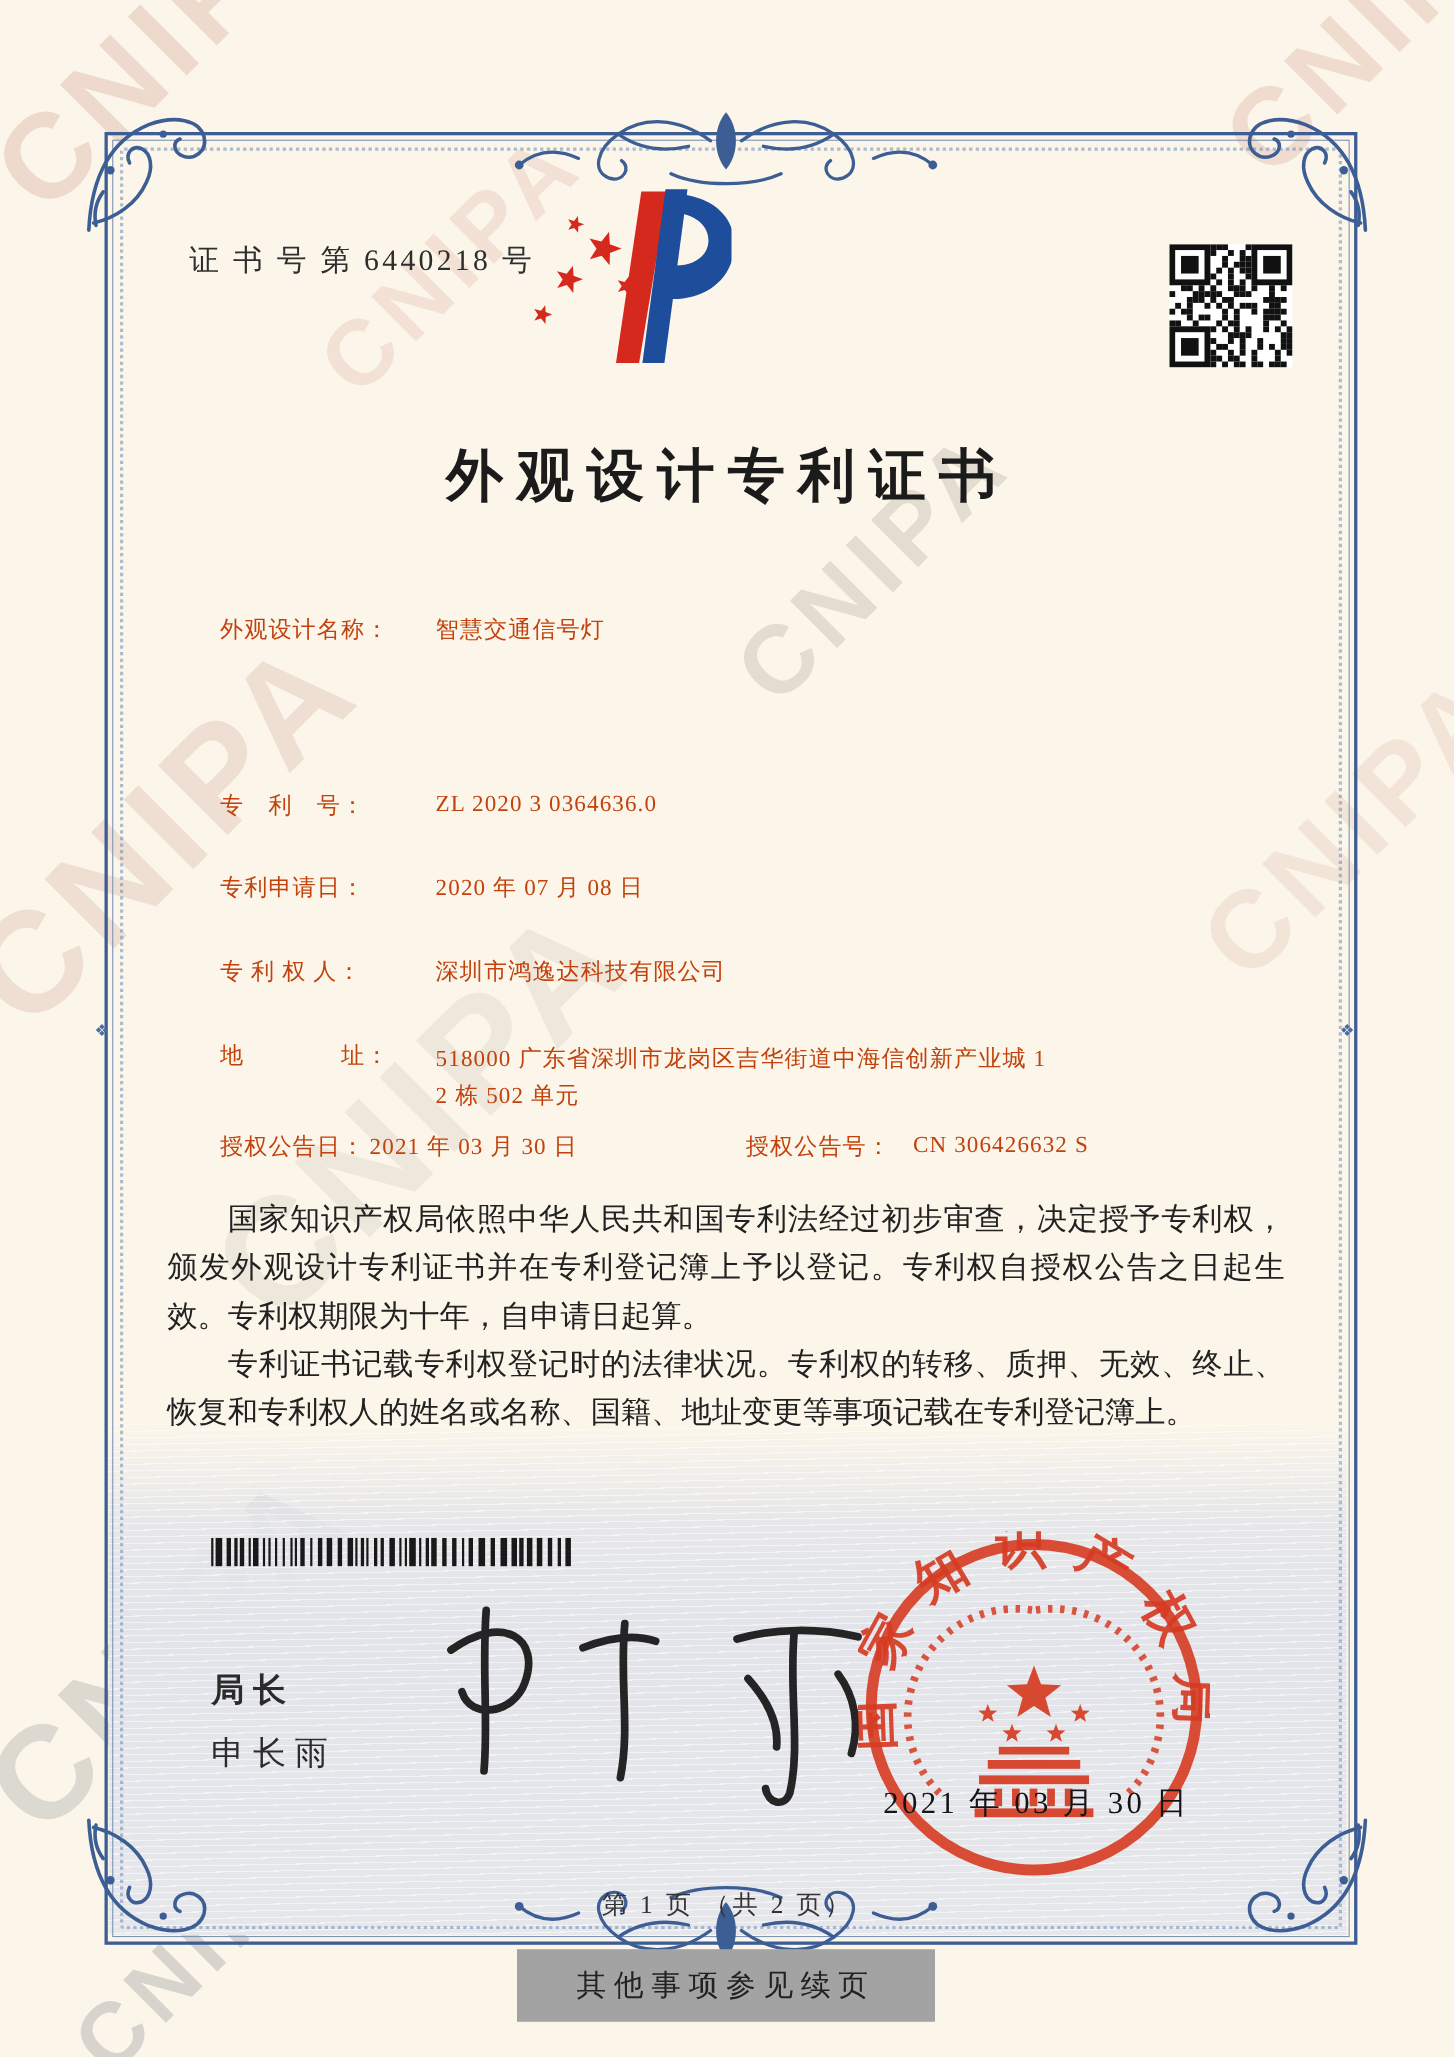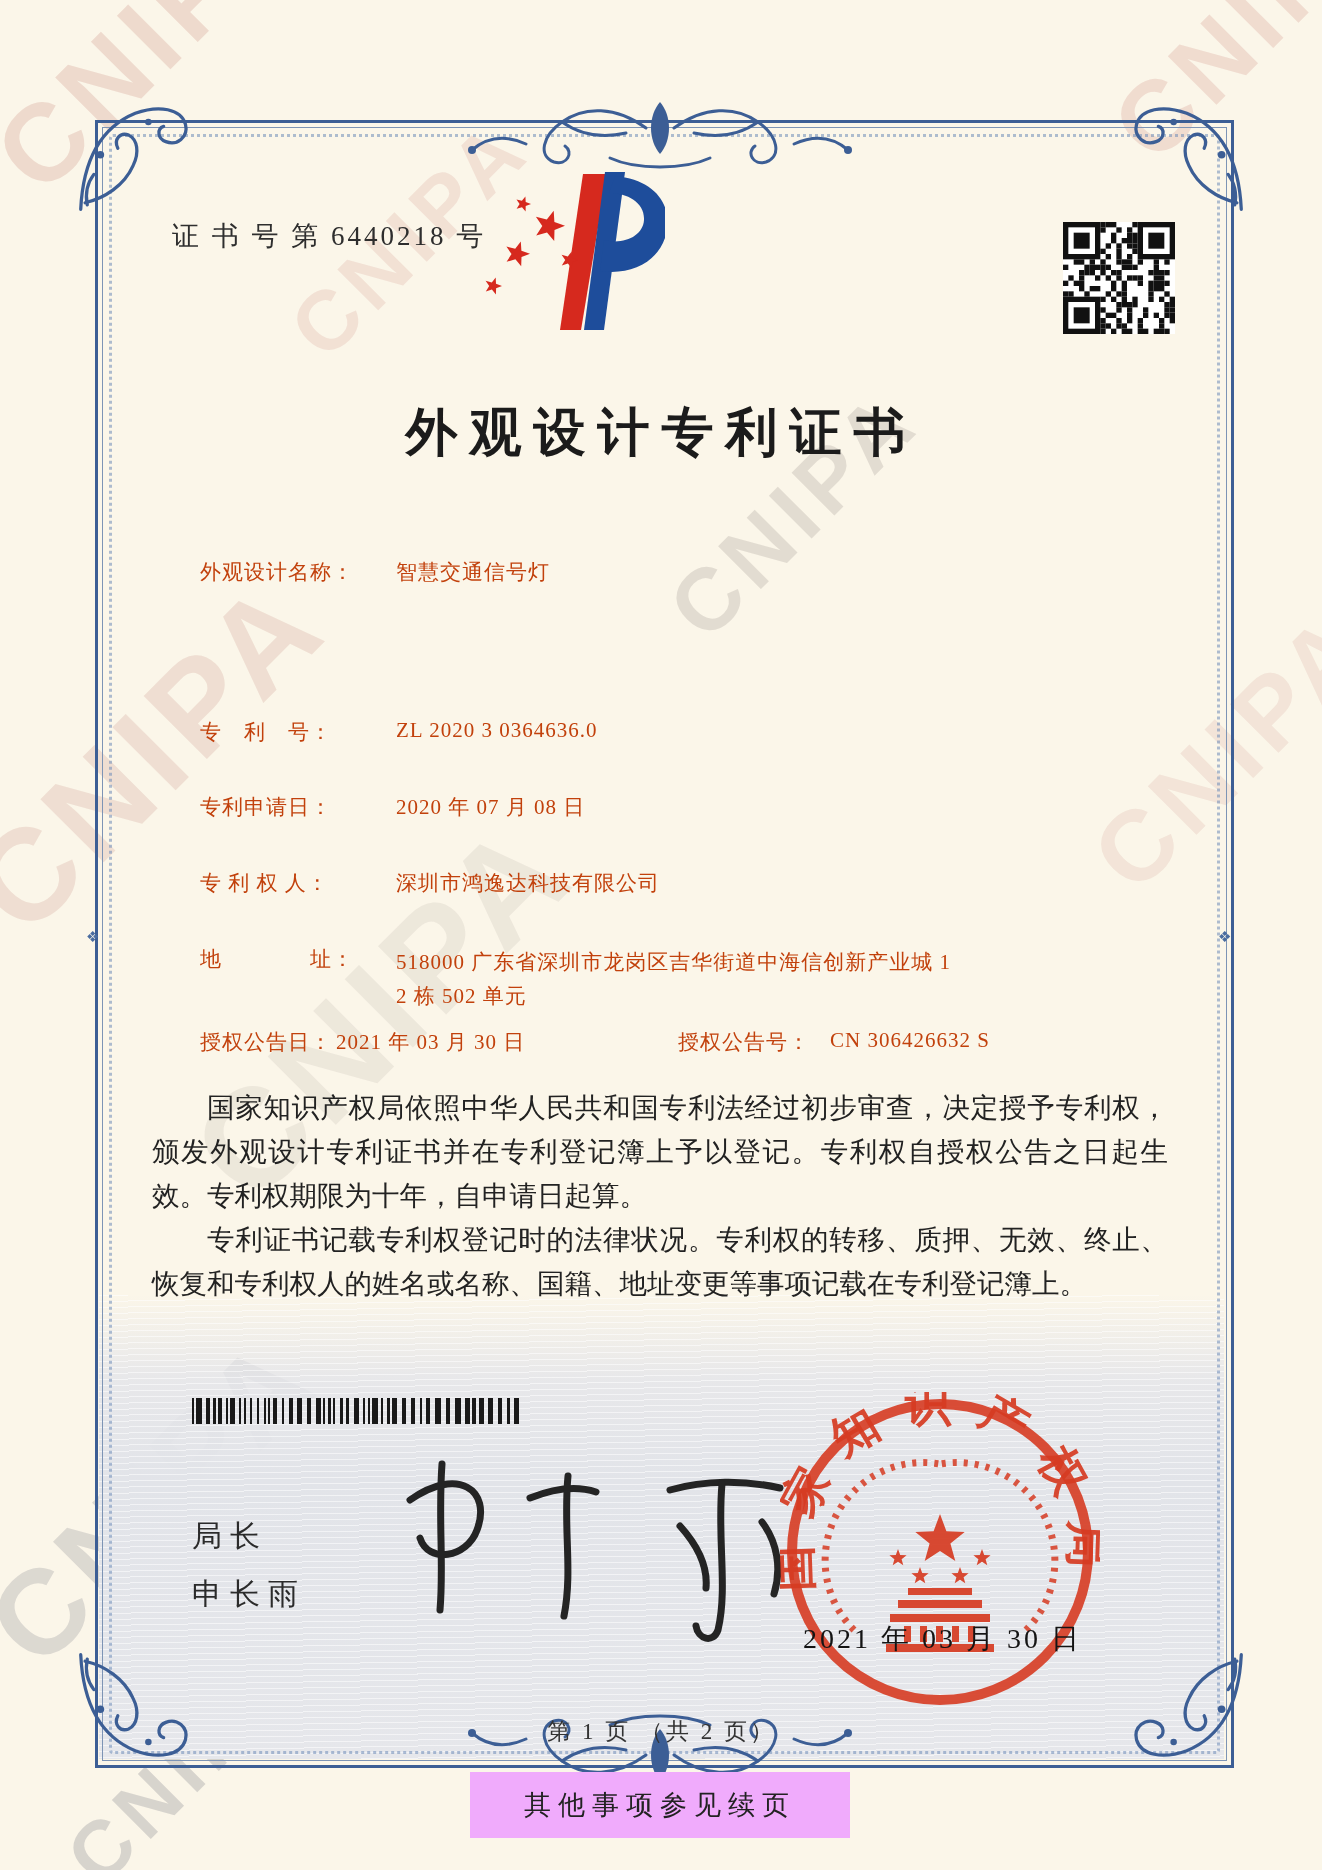--- a/index.html
+++ b/index.html
@@ -34,30 +34,30 @@
   .fvalue.multiline{display:inline-block;white-space:pre-line;width:800px;line-height:34px;vertical-align:top;}
   .second-col{position:absolute;left:478px;top:0;}
   .second-col .flabel{width:auto;margin-right:20px;}
   
   .paras{position:absolute;left:152px;top:1086px;width:1016px;font-size:27.5px;line-height:44px;
          text-align:justify;color:#222;}
   .paras p{margin:0;text-indent:2em;}
   
   .barcode{position:absolute;left:190px;top:1398px;width:330px;height:26px;}
   .director-title{position:absolute;left:192px;top:1516px;font-family:"Liberation Sans",sans-serif;
-         font-size:30px;letter-spacing:8px;color:#2b2b2b;font-weight:400;}
+         font-size:30px;letter-spacing:8px;color:#2b2b2b;font-weight:700;}
   .director-name{position:absolute;left:192px;top:1574px;font-family:"Liberation Sans",sans-serif;
          font-size:30px;letter-spacing:8px;color:#2b2b2b;font-weight:500;}
   .signature{position:absolute;left:380px;top:1438px;width:430px;height:215px;}
   .seal{position:absolute;left:780px;top:1392px;width:320px;height:320px;}
   .seal-date{position:absolute;left:765px;top:1620px;width:355px;text-align:center;
          font-size:28px;letter-spacing:3px;color:#141414;}
   .page-footer{position:absolute;left:98px;top:1716px;width:1127px;text-align:center;
          font-size:23px;letter-spacing:3px;color:#333;}
-  .cont-note{position:absolute;left:470px;top:1772px;width:380px;height:66px;background:#f0abfc;
+  .cont-note{position:absolute;left:470px;top:1772px;width:380px;height:66px;background:#a3a3a3;
          display:flex;align-items:center;justify-content:center;font-size:27px;letter-spacing:7px;color:#222;}
 </style>
 </head>
 <body>
 
 <div class="page">
 
   <div class="wm" style="left:-40px;top:-16px;font-size:110px;color:rgba(214,160,150,.33);">CNIPA</div>
   <div class="wm" style="left:262px;top:196px;font-size:84px;color:rgba(222,176,166,.30);">CNIPA</div>
   <div class="wm" style="left:1080px;top:-30px;font-size:100px;color:rgba(214,160,150,.30);">CNIPA</div>

